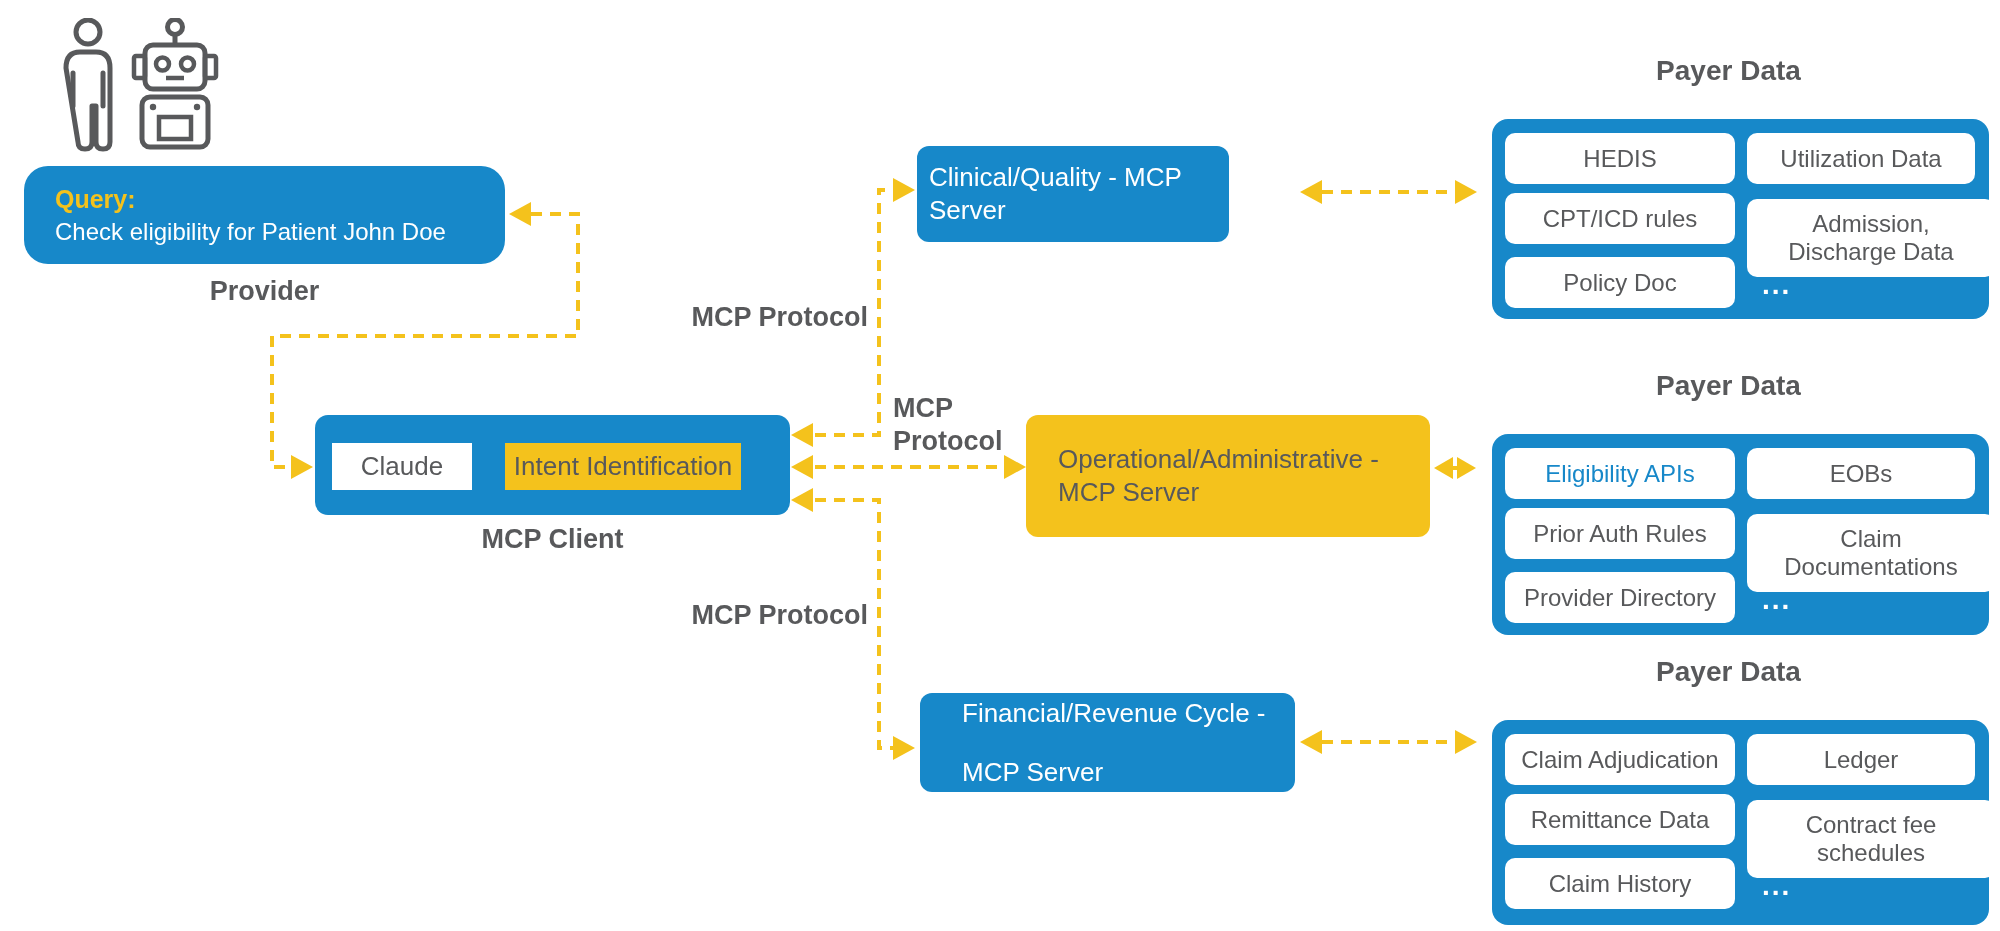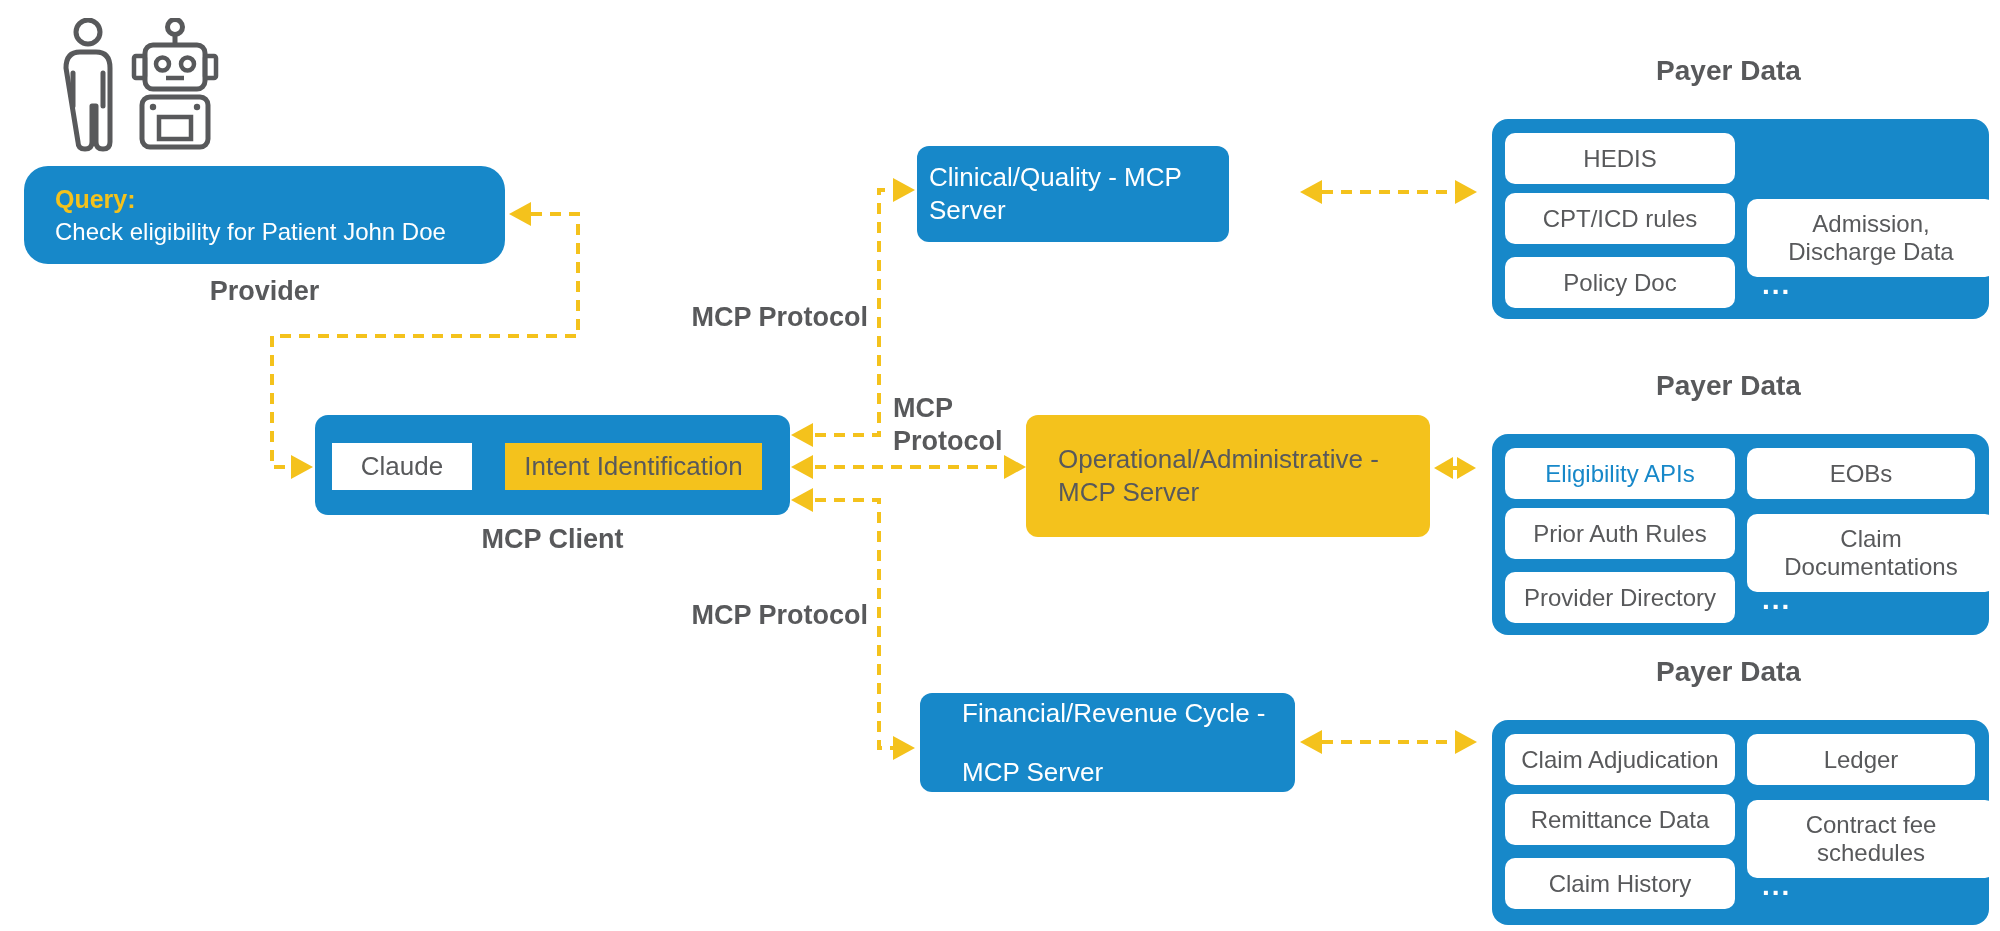--- a/index.html
+++ b/index.html
@@ -23,21 +23,21 @@
 
   .caption{position:absolute;color:var(--ink);font-weight:bold;font-size:27px;text-align:center;}
   .caption-provider{left:24px;top:276px;width:481px;}
   .caption-client{left:315px;top:524px;width:475px;}
 
   
   .client-box{left:315px;top:415px;width:475px;height:100px;background:var(--blue);border-radius:13px;}
   .client-inner{position:absolute;top:28px;height:47px;display:flex;align-items:center;justify-content:center;
     font-size:26px;color:var(--ink);box-sizing:border-box;}
   .claude-chip{left:17px;width:140px;background:#fff;}
-  .intent-chip{left:190px;width:257px;background:var(--yellow);}
+  .intent-chip{left:190px;width:236px;background:var(--yellow);}
 
   
   .server{border-radius:12px;display:flex;flex-direction:column;justify-content:center;font-size:26px;line-height:33px;}
   .server-clinical{left:917px;top:146px;width:312px;height:96px;background:var(--blue);color:#fff;align-items:center;text-align:left;padding-left:12px;}
   .server-operational{left:1026px;top:415px;width:404px;height:122px;background:var(--yellow);color:var(--ink);padding-left:32px;}
   .server-financial{left:920px;top:693px;width:375px;height:99px;background:var(--blue);color:#fff;padding-left:42px;gap:26px;}
 
   
   .protocol-label{position:absolute;color:var(--ink);font-weight:bold;font-size:27px;line-height:33px;}
   .protocol-top{left:633px;top:301px;width:235px;text-align:right;}
@@ -118,20 +118,21 @@
   <div class="box server server-financial">
     <div>Financial/Revenue Cycle -</div>
     <div>MCP Server</div>
   </div>
 
   <div class="payer-title" style="top:55px;">Payer Data</div>
   <div class="payer-container" style="top:102px;height:200px;">
     <div class="pill pill-l1">HEDIS</div>
     <div class="pill pill-l2">CPT/ICD rules</div>
     <div class="pill pill-l3">Policy Doc</div>
+    <div class="pill pill-r1">Utilization Data</div>
     <div class="pill pill-r2">Admission, Discharge Data</div>
     <div class="payer-more">...</div>
   </div>
 
   <div class="payer-title" style="top:370px;">Payer Data</div>
   <div class="payer-container" style="top:417px;height:201px;">
     <div class="pill pill-l1 pill--hl">Eligibility APIs</div>
     <div class="pill pill-l2">Prior Auth Rules</div>
     <div class="pill pill-l3">Provider Directory</div>
     <div class="pill pill-r1">EOBs</div>

